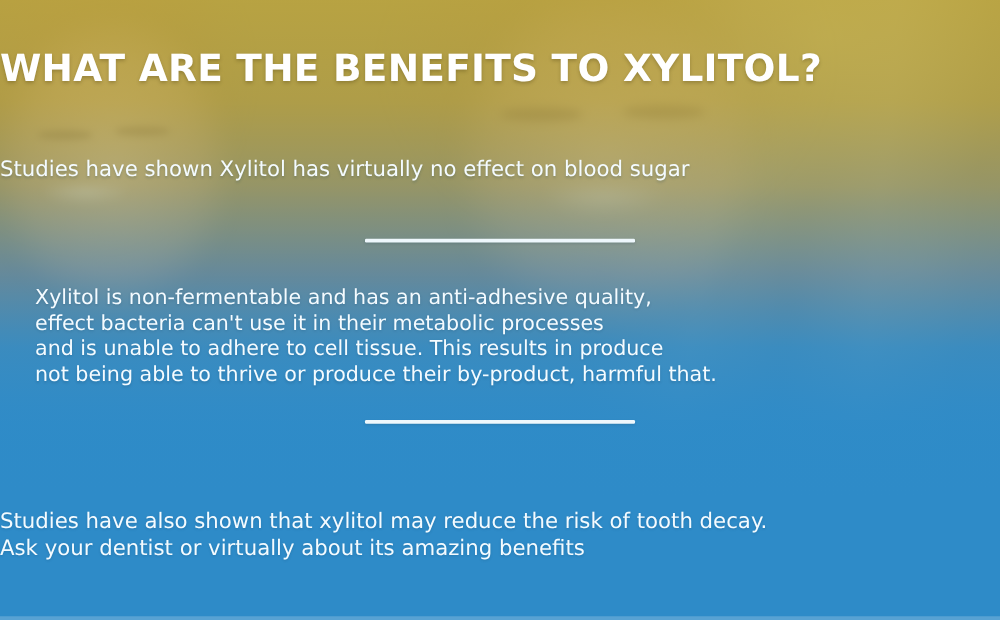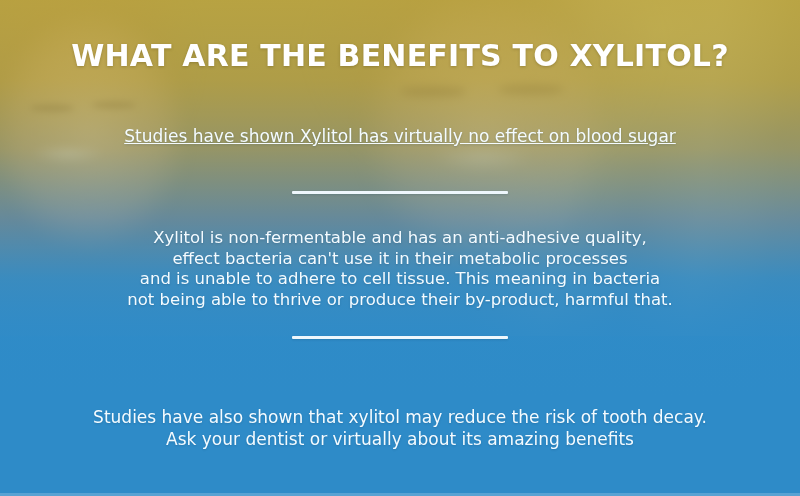--- a/index.html
+++ b/index.html
@@ -148,21 +148,21 @@
     position: absolute;
     left: 0; right: 0; bottom: 0;
     height: 3px;
     background: rgba(140,190,225,0.45);
   }
 
   
   .content {
     position: absolute;
     inset: 0;
-    text-align: center;
+    text-align: left;
     color: #ffffff;
   }
   .headline {
     position: absolute;
     left: 0; right: 0;
     top: 38px;
     font-size: 30px;
     font-weight: bold;
     letter-spacing: 0.2px;
     line-height: 36px;
@@ -171,22 +171,22 @@
   }
   .para {
     position: absolute;
     left: 0; right: 0;
     color: #f4fbff;
     font-size: 17px;
     line-height: 22px;
     font-weight: 400;
     text-shadow: 0 1px 2px rgba(20,60,90,0.22);
   }
-  .para-1 { top: 125px; text-decoration: underline; }
-  .para-2 { top: 228px; line-height: 20.5px; font-size: 16.5px; }
+  .para-1 { top: 125px; }
+  .para-2 { top: 228px; line-height: 20.5px; font-size: 16.5px; padding-left: 28px; }
   .para-3 { top: 367px; line-height: 22px; margin-top: 39px; }
 
   .rule {
     position: absolute;
     left: 50%;
     transform: translateX(-50%);
     width: 216px;
     height: 3px;
     background: #eef7fc;
     border-radius: 1px;
@@ -224,21 +224,21 @@
 
     <div class="para para-1">
       <div>Studies have shown Xylitol has virtually no effect on blood sugar</div>
     </div>
 
     <div class="rule rule-1"></div>
 
     <div class="para para-2">
       <div>Xylitol is non-fermentable and has an anti-adhesive quality,</div>
       <div>effect bacteria can't use it in their metabolic processes</div>
-      <div>and is unable to adhere to cell tissue. This meaning in bacteria</div>
+      <div>and is unable to adhere to cell tissue. This results in produce</div>
       <div>not being able to thrive or produce their by-product, harmful that.</div>
     </div>
 
     <div class="rule rule-2"></div>
 
     <div class="para para-3">
       <div>Studies have also shown that xylitol may reduce the risk of tooth decay.</div>
       <div>Ask your dentist or virtually about its amazing benefits</div>
     </div>
 

